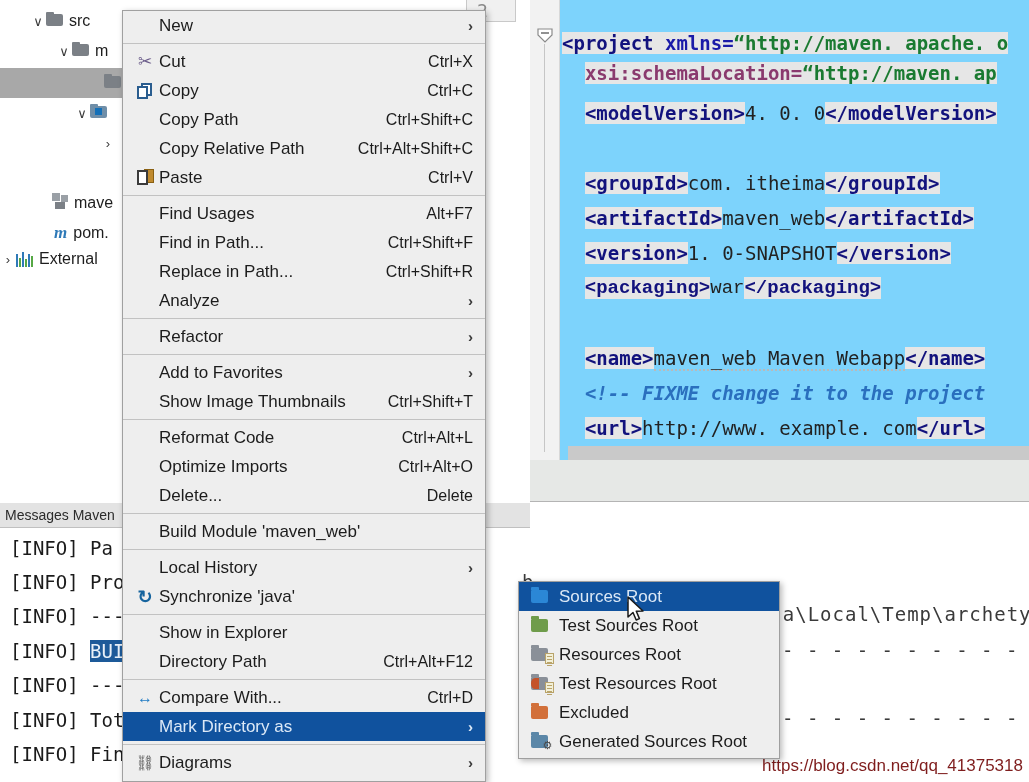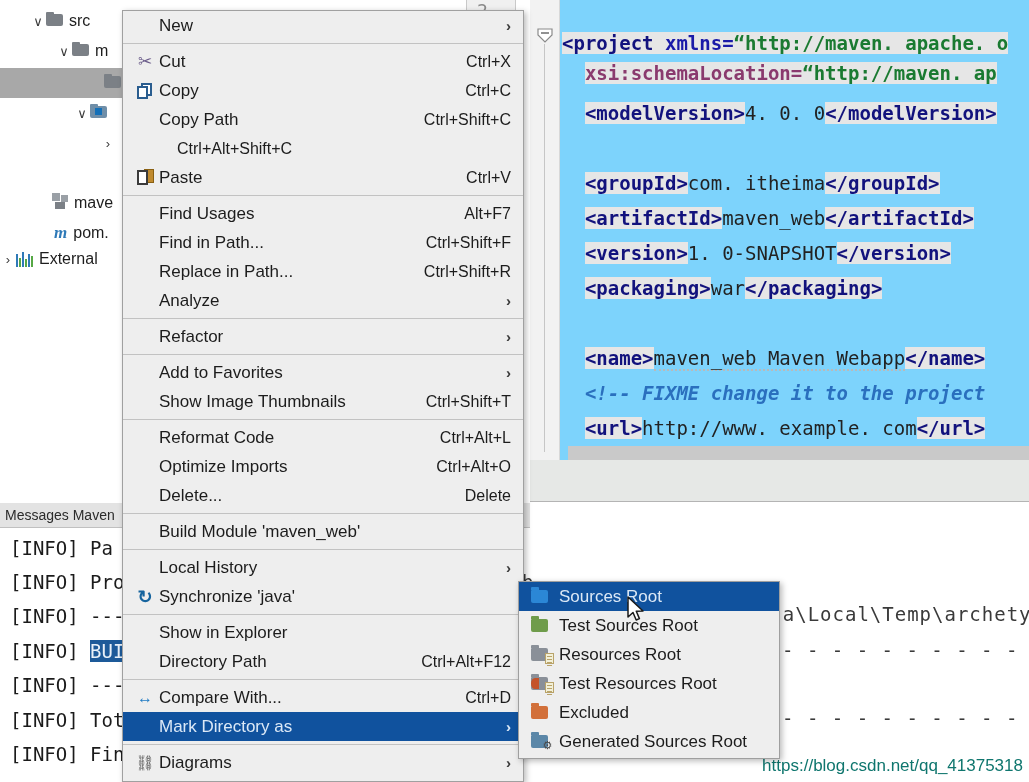--- a/index.html
+++ b/index.html
@@ -128,28 +128,28 @@
     text-align: center;
   }
   .log-hl { background: #1d5a99; color: #e8f0f8; }
   .dashrow {
     position: absolute;
     font-family: "DejaVu Sans Mono", monospace;
     font-size: 19px; color: #3a3a3a; white-space: pre; letter-spacing: 1px;
   }
   #watermark {
     position: absolute; right: 6px; bottom: 6px;
-    font-size: 17px; color: #0f766e; white-space: nowrap;
+    font-size: 17px; color: #7f1d1d; white-space: nowrap;
     font-family: "Liberation Sans", sans-serif;
   }
 
   
   #context-menu {
     position: absolute; left: 122px; top: 10px;
-    width: 402px; height: 772px;
+    width: 364px; height: 772px;
     background: #eeeeee;
     border: 1px solid #a0a0a0;
     box-shadow: 2px 2px 6px rgba(0,0,0,0.28);
     overflow: hidden;
   }
   .menu-item {
     position: relative;
     height: 29px;
     display: flex; align-items: center;
     padding: 0 12px 0 8px;
@@ -317,21 +317,21 @@
       </svg>
     </div>
     <div class="fold-line"></div>
     <div id="editor-lines">
         <div class="code-line" style="top: 28px;"><span class="tag hl">&lt;</span><span class="tag hl">project </span><span class="attr hl">xmlns=</span><span class="str hl">“http://maven. apache. o</span></div>
         <div class="code-line" style="top: 58px;"><span class="txt">  </span><span class="ns hl">xsi:schemaLocation=</span><span class="str hl">“http://maven. ap</span></div>
         <div class="code-line" style="top: 98px;"><span class="txt">  </span><span class="tag hl">&lt;modelVersion&gt;</span><span class="txt">4. 0. 0</span><span class="tag hl">&lt;/modelVersion&gt;</span></div>
         <div class="code-line" style="top: 168px;"><span class="txt">  </span><span class="tag hl">&lt;groupId&gt;</span><span class="txt">com. itheima</span><span class="tag hl">&lt;/groupId&gt;</span></div>
         <div class="code-line" style="top: 203px;"><span class="txt">  </span><span class="tag hl">&lt;artifactId&gt;</span><span class="txt">maven_web</span><span class="tag hl">&lt;/artifactId&gt;</span></div>
         <div class="code-line" style="top: 238px;"><span class="txt">  </span><span class="tag hl">&lt;version&gt;</span><span class="txt">1. 0-SNAPSHOT</span><span class="tag hl">&lt;/version&gt;</span></div>
-        <div class="code-line" style="top: 273px;"><span class="txt">  </span><span class="tag hl">&lt;packaging&gt;</span><span class="txt">war</span><span class="tag hl">&lt;/packaging&gt;</span></div>
+        <div class="code-line" style="top: 273px; font-family: Liberation Mono, monospace;"><span class="txt">  </span><span class="tag hl">&lt;packaging&gt;</span><span class="txt">war</span><span class="tag hl">&lt;/packaging&gt;</span></div>
         <div class="code-line" style="top: 343px;"><span class="txt">  </span><span class="tag hl">&lt;name&gt;</span><span class="txt squiggle">maven_web Maven Webapp</span><span class="tag hl">&lt;/name&gt;</span></div>
         <div class="code-line" style="top: 378px;"><span class="txt">  </span><span class="cmt">&lt;!-- FIXME change it to the project</span></div>
         <div class="code-line" style="top: 413px;"><span class="txt">  </span><span class="tag hl">&lt;url&gt;</span><span class="txt">http://www. example. com</span><span class="tag hl">&lt;/url&gt;</span></div>
       </div>
     <div id="editor-bottom-bar"></div>
   </div>
   <div id="editor-sep"></div>
 
   <div id="stray-box"></div>
   <div id="stray-num">2</div>
@@ -380,20 +380,21 @@
         <span class="mi-label">Copy</span>
         <span class="mi-short">Ctrl+C</span>
       </div>
       <div class="menu-item">
         <span class="mi-icon"></span>
         <span class="mi-label">Copy Path</span>
         <span class="mi-short">Ctrl+Shift+C</span>
       </div>
       <div class="menu-item">
         <span class="mi-icon"></span>
+        <span class="mi-label">Copy Relative Path</span>
         <span class="mi-short">Ctrl+Alt+Shift+C</span>
       </div>
       <div class="menu-item">
         <span class="mi-icon">
           <span class="ic-paste">
             <span class="cl"></span>
             <span class="bd"></span>
           </span>
         </span>
         <span class="mi-label">Paste</span>

